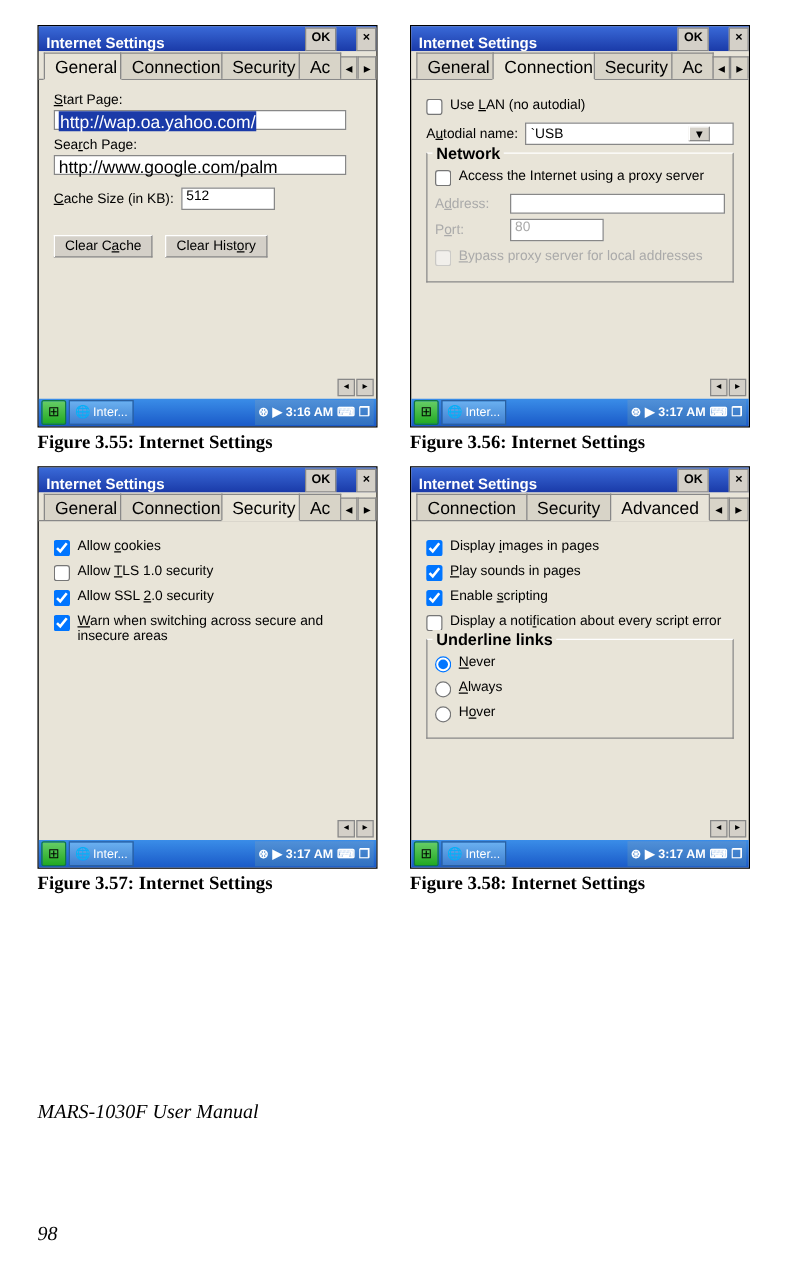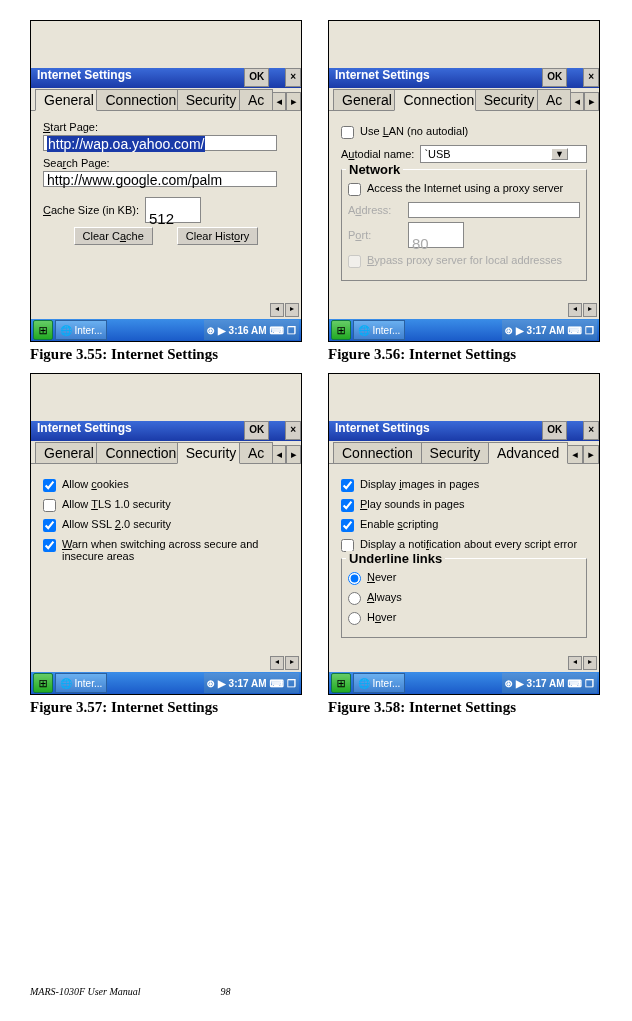--- a/index.html
+++ b/index.html
@@ -28,24 +28,23 @@
     font-size: 11px;
     color: #000;
     position: relative;
   }
   .titlebar {
     height: 20px;
     background: linear-gradient(#3a6ad8, #1a3aa8);
     color: #fff;
     font-weight: bold;
     display: flex;
-    align-items: flex-start;
+    align-items: flex-end;
     padding-left: 6px;
     font-size: 12px;
-    margin-top: 47px;
   }
   .titlebar-buttons {
     margin-left: auto;
     display: flex;
     gap: 16px;
   }
   .title-btn {
     background: #d4d0c8;
     color: #000;
     border: 1px solid #888;
@@ -102,42 +101,42 @@
     height: 16px;
     border: 1px solid #888;
     background: #fff;
     font-size: 14px;
     font-family: Tahoma, Arial, sans-serif;
     padding: 0 3px;
     margin-bottom: 6px;
     box-sizing: border-box;
   }
   .input-sm {
-    width: 56px;
+    width: 75px;
     height: 18px;
     border: 1px solid #888;
     background: #fff;
-    font-size: 15px;
-    padding: 12px 3px;
+    font-size: 11px;
+    padding: 0 3px;
     box-sizing: border-box;
     display: inline-block;
     vertical-align: middle;
   }
   .input-disabled { color: #aaa; background:#fff; }
   .row-inline { display: flex; align-items: center; gap: 6px; margin: 4px 0; }
   .btn3d {
     background: #d4d0c8;
     border: 1px solid #888;
     border-top-color: #fff;
     border-left-color: #fff;
     padding: 2px 8px;
     font-size: 11px;
     font-family: Tahoma, Arial;
   }
-  .button-row { display:flex; gap:24px; justify-content:center; margin-top:4px;}
+  .button-row { display:flex; gap:10px; margin-top:20px;}
   .hl { background: #1a3aa8; color:#fff; padding:0 1px;}
   .fieldset {
     border: 1px solid #888;
     border-top-color:#fff;
     margin-top: 6px;
     padding: 6px 6px 6px 6px;
     position: relative;
   }
   .fieldset-lbl {
     position: absolute;
@@ -211,23 +210,24 @@
     font-size: 15px;
     margin-top: 4px;
   }
   .footer {
     position: absolute;
     bottom: 24px;
     left: 30px;
     right: 30px;
     font-style: italic;
     font-family: "Times New Roman", serif;
-    font-size: 10px;
+    font-size: 16px;
     display:flex;
     gap:80px;
+    flex-direction:column;
   }
   .scroll-hint {
     position:absolute;
     bottom:2px; right:2px;
     display:flex; gap:1px;
   }
   .scroll-hint span{
     width:12px;height:12px;border:1px solid #888;background:#d4d0c8;
     font-size:8px;text-align:center;line-height:10px;
   }

